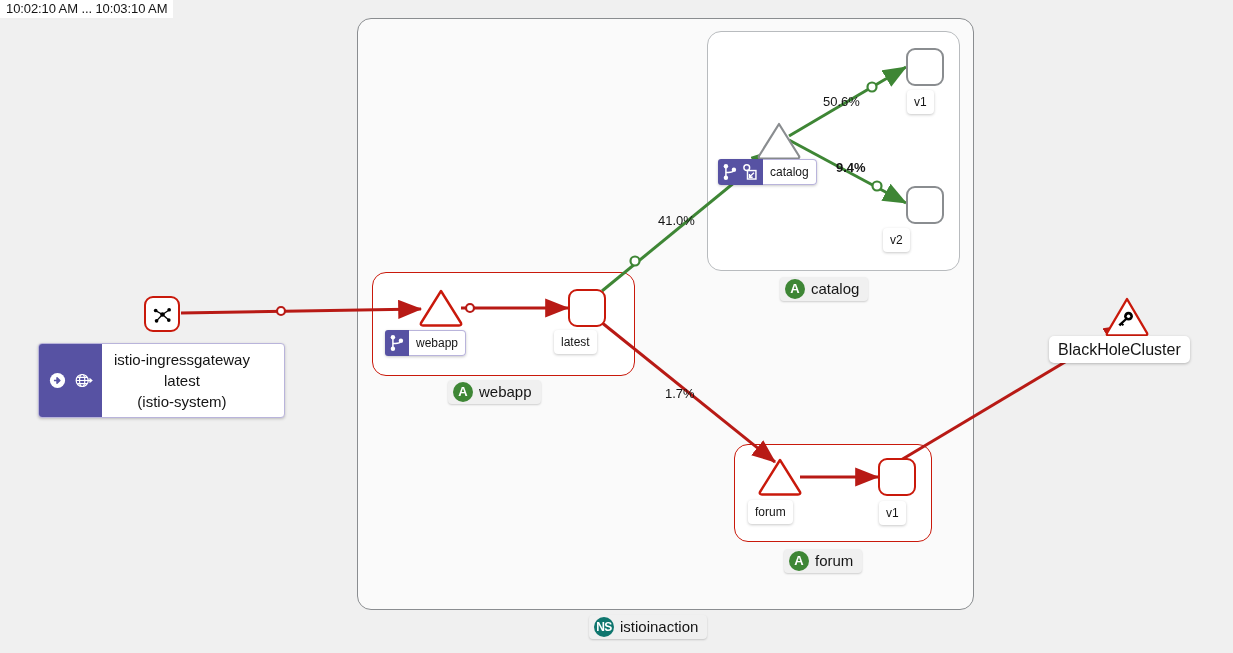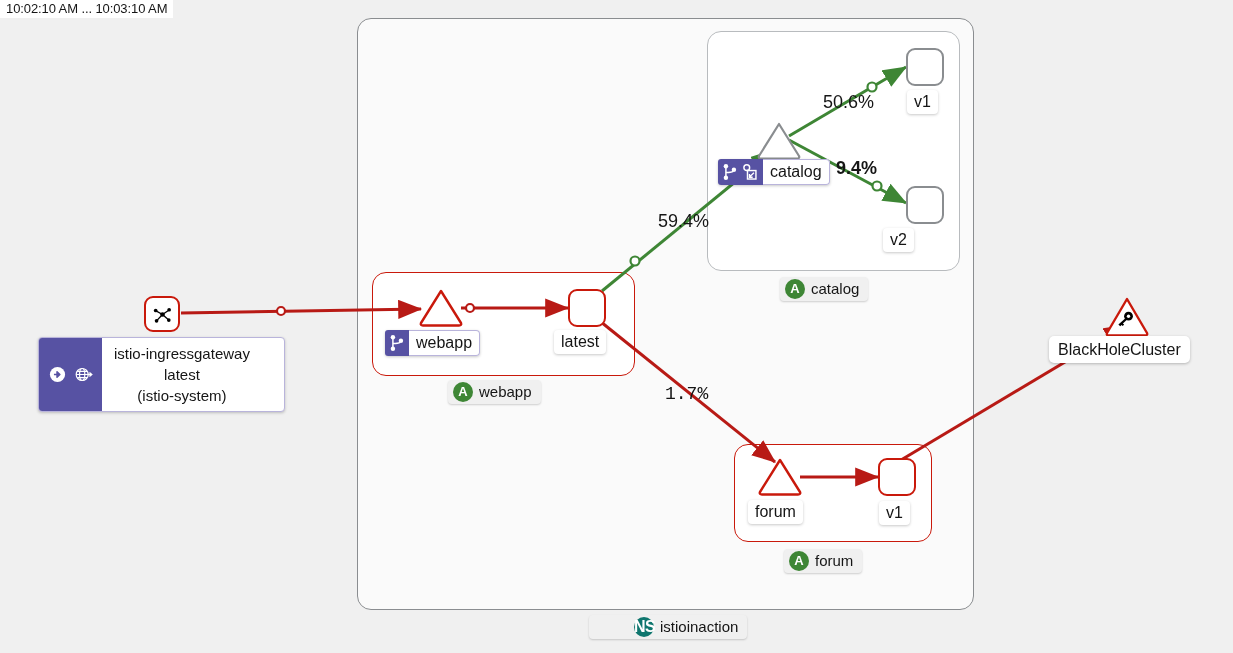--- a/index.html
+++ b/index.html
@@ -30,76 +30,77 @@
     position:absolute;display:flex;align-items:center;gap:6px;
     background:#f0f0f0;border-radius:4px;padding:2px 9px 2px 5px;
     font-size:15px;line-height:20px;white-space:nowrap;
     box-shadow:0 1px 2px rgba(0,0,0,.18);
   }
   .grouptag .circ{
     width:20px;height:20px;border-radius:50%;background:#3e8635;
     color:#fff;font-size:13px;font-weight:bold;line-height:20px;text-align:center;
     display:inline-block;
   }
-  .grouptag.ns .circ{background:#0f766e;font-size:16px;letter-spacing:-0.5px;margin-left:40px;}
+  .grouptag.ns .circ{background:#0f766e;font-size:12px;letter-spacing:-0.5px;}
 
   
   .node{position:absolute;}
 
   
   .wl{
     width:38px;height:38px;border-radius:9px;box-sizing:border-box;
     background:#fff;border:2px solid #8a8d90;
   }
   .wl.err{border-color:#c9190b;}
 
   
   .svc{width:46px;height:40px;}
 
   
   .nlabel{
     position:absolute;background:#fff;border-radius:4px;padding:1px 7px;
-    font-size:16px;line-height:22px;white-space:nowrap;
+    font-size:12px;line-height:22px;white-space:nowrap;
     box-shadow:0 1px 3px rgba(0,0,0,.22);
   }
   .nlabel.withbadge{display:flex;align-items:stretch;padding:0;overflow:visible;}
   .badges{
     background:#5752a3;border-radius:3px 0 0 3px;display:flex;align-items:center;
     gap:3px;padding:0 4px;
   }
   .nlabel .txt{padding:1px 7px;border:1px solid #b9b4db;border-left:none;border-radius:0 4px 4px 0;background:#fff;}
 
   
   .ingress-node{
     width:36px;height:36px;border-radius:9px;background:#fff;border:2px solid #c9190b;
     display:flex;align-items:center;justify-content:center;box-sizing:border-box;
   }
   .ingress-label{
     position:absolute;display:flex;align-items:stretch;background:#fff;
     border:1px solid #b9b4db;border-radius:4px;overflow:hidden;
     box-shadow:0 1px 3px rgba(0,0,0,.22);
+    margin-top:6px;
   }
   .ingress-label .ic{
     background:#5752a3;display:flex;align-items:center;gap:5px;padding:0 9px;
   }
   .ingress-label .tx{
     padding:5px 12px;text-align:center;font-size:15px;line-height:21px;white-space:pre-line;
   }
 
   
   .bh-tri{width:46px;height:42px;}
   .bh-label{
     position:absolute;background:#fff;border-radius:5px;padding:2px 9px;
     font-size:16px;line-height:23px;white-space:nowrap;
     box-shadow:0 1px 3px rgba(0,0,0,.25);
   }
 
   
   .elabel{
-    position:absolute;font-size:18px;line-height:18px;white-space:nowrap;
+    position:absolute;font-size:13px;line-height:18px;white-space:nowrap;
     color:#151515;
   }
 </style>
 </head>
 <body>
 
 <div id="graph">
 
   <div class="timerange">10:02:10 AM ... 10:03:10 AM</div>
 
@@ -152,24 +153,24 @@
 
     <g>
       <path d="M800,477 L878,477" stroke="#b81a15" stroke-width="3" fill="none" marker-end="url(#arrR)"></path>
     </g>
 
     <g>
       <path d="M901,460 L1127,325" stroke="#b81a15" stroke-width="3" fill="none" marker-end="url(#arrR)"></path>
     </g>
   </svg>
 
-  <div class="elabel" style="left:658px;top:212px;">59.4%</div>
+  <div class="elabel" style="left:658px;top:212px;">41.0%</div>
   <div class="elabel" style="left:823px;top:93px;">50.6%</div>
   <div class="elabel" style="left:836px;top:159px;font-weight:bold;">9.4%</div>
-  <div class="elabel" style="left:665px;top:385px;font-family:Liberation Mono, monospace;">1.7%</div>
+  <div class="elabel" style="left:665px;top:385px;">1.7%</div>
 
   <div class="node" style="left:144px;top:296px;">
     <div class="ingress-node">
       <svg width="21" height="21" viewBox="0 0 24 24">
         <circle cx="12" cy="12" r="2.6" fill="#010101"></circle>
         <circle cx="4.2" cy="7.4" r="2.1" fill="#010101"></circle>
         <circle cx="19.6" cy="6.6" r="2.1" fill="#010101"></circle>
         <circle cx="5.2" cy="19.2" r="2.1" fill="#010101"></circle>
         <circle cx="19.2" cy="18.4" r="2.1" fill="#010101"></circle>
         <g stroke="#010101" stroke-width="1.5">

